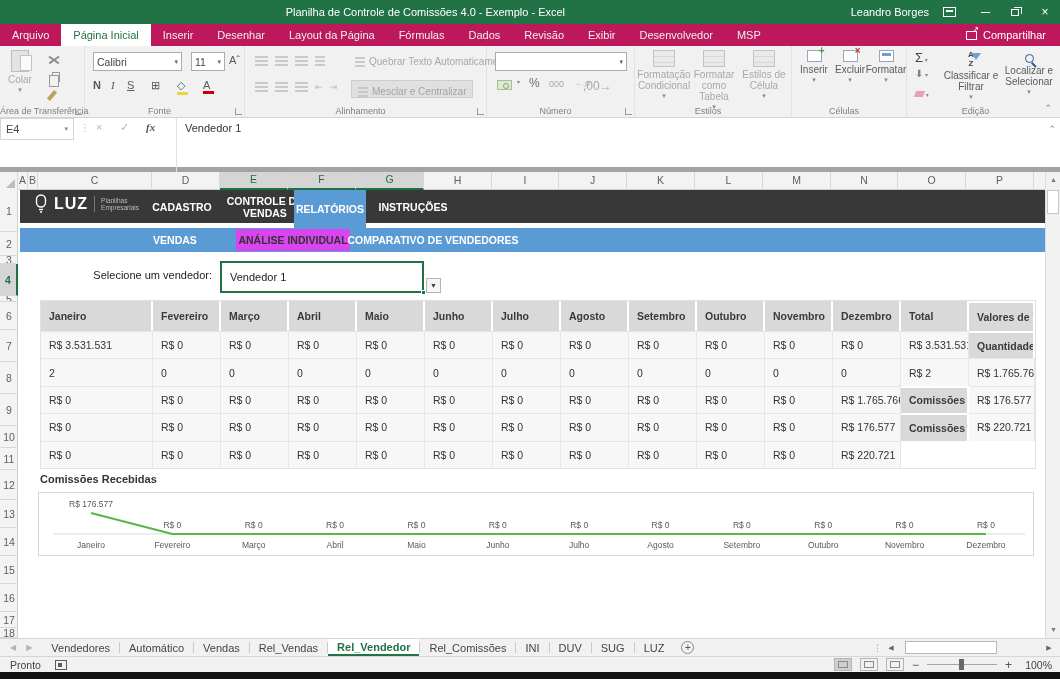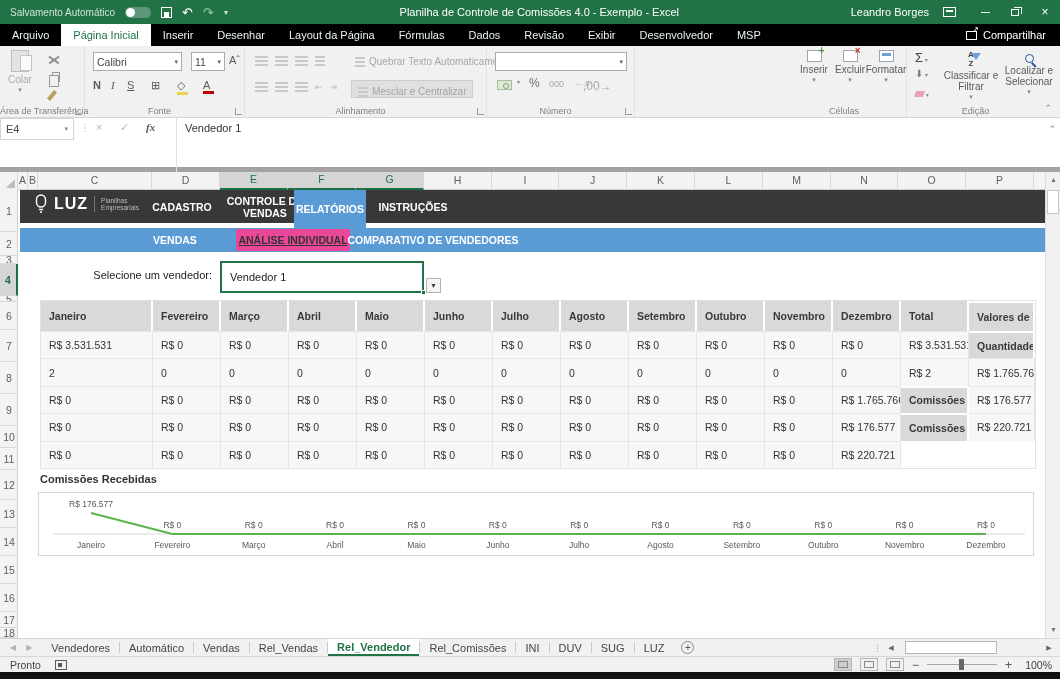--- a/index.html
+++ b/index.html
@@ -21,21 +21,21 @@
   .wright{display:flex;align-items:center;gap:0;}
   .username{margin-right:14px;font-size:11px;}
   .ribopt{width:13px;height:10px;border:1px solid #fff;position:relative;margin-right:14px;}
   .ribopt::after{content:"";position:absolute;left:2px;top:2px;width:7px;height:2px;background:#fff;}
   .winbtn{width:30px;height:24px;display:flex;align-items:center;justify-content:center;font-size:12px;}
   .minbar{width:9px;height:1px;background:#fff;display:inline-block;}
   .restore{width:8px;height:7px;border:1px solid #fff;position:relative;display:inline-block;}
   .restore::before{content:"";position:absolute;left:2px;top:-3px;width:7px;height:6px;border:1px solid #fff;border-bottom:none;border-left:none;}
 
   
-  .menubar{position:absolute;left:0;top:24px;width:1060px;height:22px;background:#000000;display:flex;align-items:stretch;color:#eaf3ee;font-size:11px;}
+  .menubar{position:absolute;left:0;top:24px;width:1060px;height:22px;background:#be185d;display:flex;align-items:stretch;color:#eaf3ee;font-size:11px;}
   .mtab{display:flex;align-items:center;padding:0 12px;cursor:default;white-space:nowrap;}
   .mtab.active{background:#fff;color:#217346;}
   .tellme{display:flex;align-items:center;gap:5px;padding:0 12px;color:#d6e7dd;white-space:nowrap;}
   .bulb{width:9px;height:9px;border:1px solid #d6e7dd;border-radius:50%;position:relative;}
   .bulb::after{content:"";position:absolute;left:2px;bottom:-3px;width:3px;height:2px;background:#d6e7dd;}
   .sharebox{margin-left:auto;display:flex;align-items:center;gap:6px;padding-right:14px;color:#fff;white-space:nowrap;}
   .shareicon{width:11px;height:9px;border:1px solid #fff;position:relative;}
   .shareicon::after{content:"↗";position:absolute;right:-3px;top:-7px;font-size:8px;color:#fff;}
 
   
@@ -106,21 +106,21 @@
   .sheet{position:absolute;left:18px;top:190px;width:1027px;height:448px;background:#fff;overflow:hidden;}
   .navband{position:absolute;left:2px;top:0;width:1025px;height:33px;background:#383838;}
   .logo{position:absolute;left:14px;top:4px;display:flex;align-items:center;gap:6px;color:#fff;}
   .logotxt{font-size:16px;font-weight:bold;letter-spacing:1px;}
   .logodiv{width:1px;height:16px;background:#777;}
   .logosub{font-size:6.5px;color:#bbb;line-height:7px;}
   .navtab{position:absolute;top:0;height:33px;display:flex;align-items:center;justify-content:center;text-align:center;color:#fff;font-size:10.5px;font-weight:bold;line-height:12px;}
   .navtab.active{background:#5b9bd5;height:38px;z-index:2;}
   .blueband{position:absolute;left:2px;top:38px;width:1025px;height:24px;background:#5b9bd5;}
   .subtab{position:absolute;top:0;height:24px;display:flex;align-items:center;justify-content:center;color:#fff;font-size:10.5px;font-weight:bold;white-space:nowrap;}
-  .subtab.active{background:#ec4899;color:#333;height:22px;top:1px;text-decoration:underline;}
+  .subtab.active{background:#d946ef;color:#333;height:22px;top:1px;}
 
   .sellabel{position:absolute;left:34px;top:79px;width:160px;text-align:right;font-size:11px;color:#222;}
   .selbox{position:absolute;left:202px;top:71px;width:204px;height:32px;border:2px solid #217346;background:#fff;display:flex;align-items:center;padding:0 8px;font-size:11px;color:#222;}
   .selbox .fh{position:absolute;right:-4px;bottom:-4px;width:5px;height:5px;background:#217346;border:1px solid #fff;}
   .dvbtn{position:absolute;left:408px;top:88px;width:15px;height:15px;background:#f5f5f5;border:1px solid #b5b5b5;display:flex;align-items:center;justify-content:center;font-size:7px;color:#444;}
 
   
   .rtable{position:absolute;left:22px;top:110px;display:grid;grid-template-columns:112px repeat(12,68px) 66px;grid-template-rows:30px;grid-auto-rows:27.4px;border:1px solid #e2e2e2;}
   .tcell{font-size:10.5px;display:flex;align-items:center;padding-left:8px;white-space:nowrap;overflow:hidden;}
   .th{background:#d9d9d9;font-weight:bold;color:#3a3a3a;border-right:2px solid #fff;}
@@ -161,28 +161,20 @@
   .zthumb{position:absolute;left:32px;top:-5px;width:5px;height:11px;background:#686868;}
   .zoomlabel{width:32px;text-align:right;}
   .blackstrip{position:absolute;left:0;top:672px;width:1060px;height:7px;background:#121212;}
 </style>
 </head>
 <body>
 
 <div class="app">
 
   <div class="titlebar">
-    <div class="qat">
-      <span class="autosave">Salvamento Automático</span>
-      <span class="pill"></span>
-      <span class="saveicon"></span>
-      <span class="undo">↶</span>
-      <span class="redo">↷</span>
-      <span class="qcaret">▾</span>
-    </div>
     <div class="wtitle">Planilha de Controle de Comissões 4.0  -  Exemplo  -  Excel</div>
     <div class="wright">
       <span class="username">Leandro Borges</span>
       <span class="ribopt"></span>
       <span class="winbtn">
           <span class="minbar"></span>
         </span>
       <span class="winbtn">
           <span class="restore"></span>
         </span>
@@ -279,20 +271,38 @@
       <span style="position:absolute;left:10px;top:34px;" class="money"></span>
       <span style="position:absolute;left:30px;top:32px;color:#8a8a8a;font-size:6px;">▾</span>
       <span style="position:absolute;left:42px;top:30px;font-size:12px;color:#6e6e6e;">%</span>
       <span style="position:absolute;left:62px;top:33px;font-size:9px;color:#a8a8a8;">000</span>
       <span style="position:absolute;left:88px;top:33px;font-size:8px;color:#a8a8a8;">←,0</span>
       <span style="position:absolute;left:96px;top:33px;font-size:12px;color:#a8a8a8;">,00→</span>
       <div class="glabel">Número</div>
       <span class="launcher"></span>
     </div>
 
+    <div class="rgroup" style="left:635px;width:157px;">
+      <div class="bigbtn" style="left:4px;width:50px;">
+        <span class="bicon stylico"></span>
+        <span class="blabel gray">Formatação Condicional</span>
+        <span class="caret">▾</span>
+      </div>
+      <div class="bigbtn" style="left:54px;width:50px;">
+        <span class="bicon stylico"></span>
+        <span class="blabel gray">Formatar como Tabela</span>
+        <span class="caret">▾</span>
+      </div>
+      <div class="bigbtn" style="left:104px;width:50px;">
+        <span class="bicon stylico"></span>
+        <span class="blabel gray">Estilos de Célula</span>
+        <span class="caret">▾</span>
+      </div>
+      <div class="glabel">Estilos</div>
+    </div>
 
     <div class="rgroup" style="left:792px;width:115px;">
       <div class="bigbtn" style="left:4px;width:36px;">
         <span class="bicon cellico green"></span>
         <span class="blabel">Inserir</span>
         <span class="caret">▾</span>
       </div>
       <div class="bigbtn" style="left:40px;width:36px;">
         <span class="bicon cellico red"></span>
         <span class="blabel">Excluir</span>

